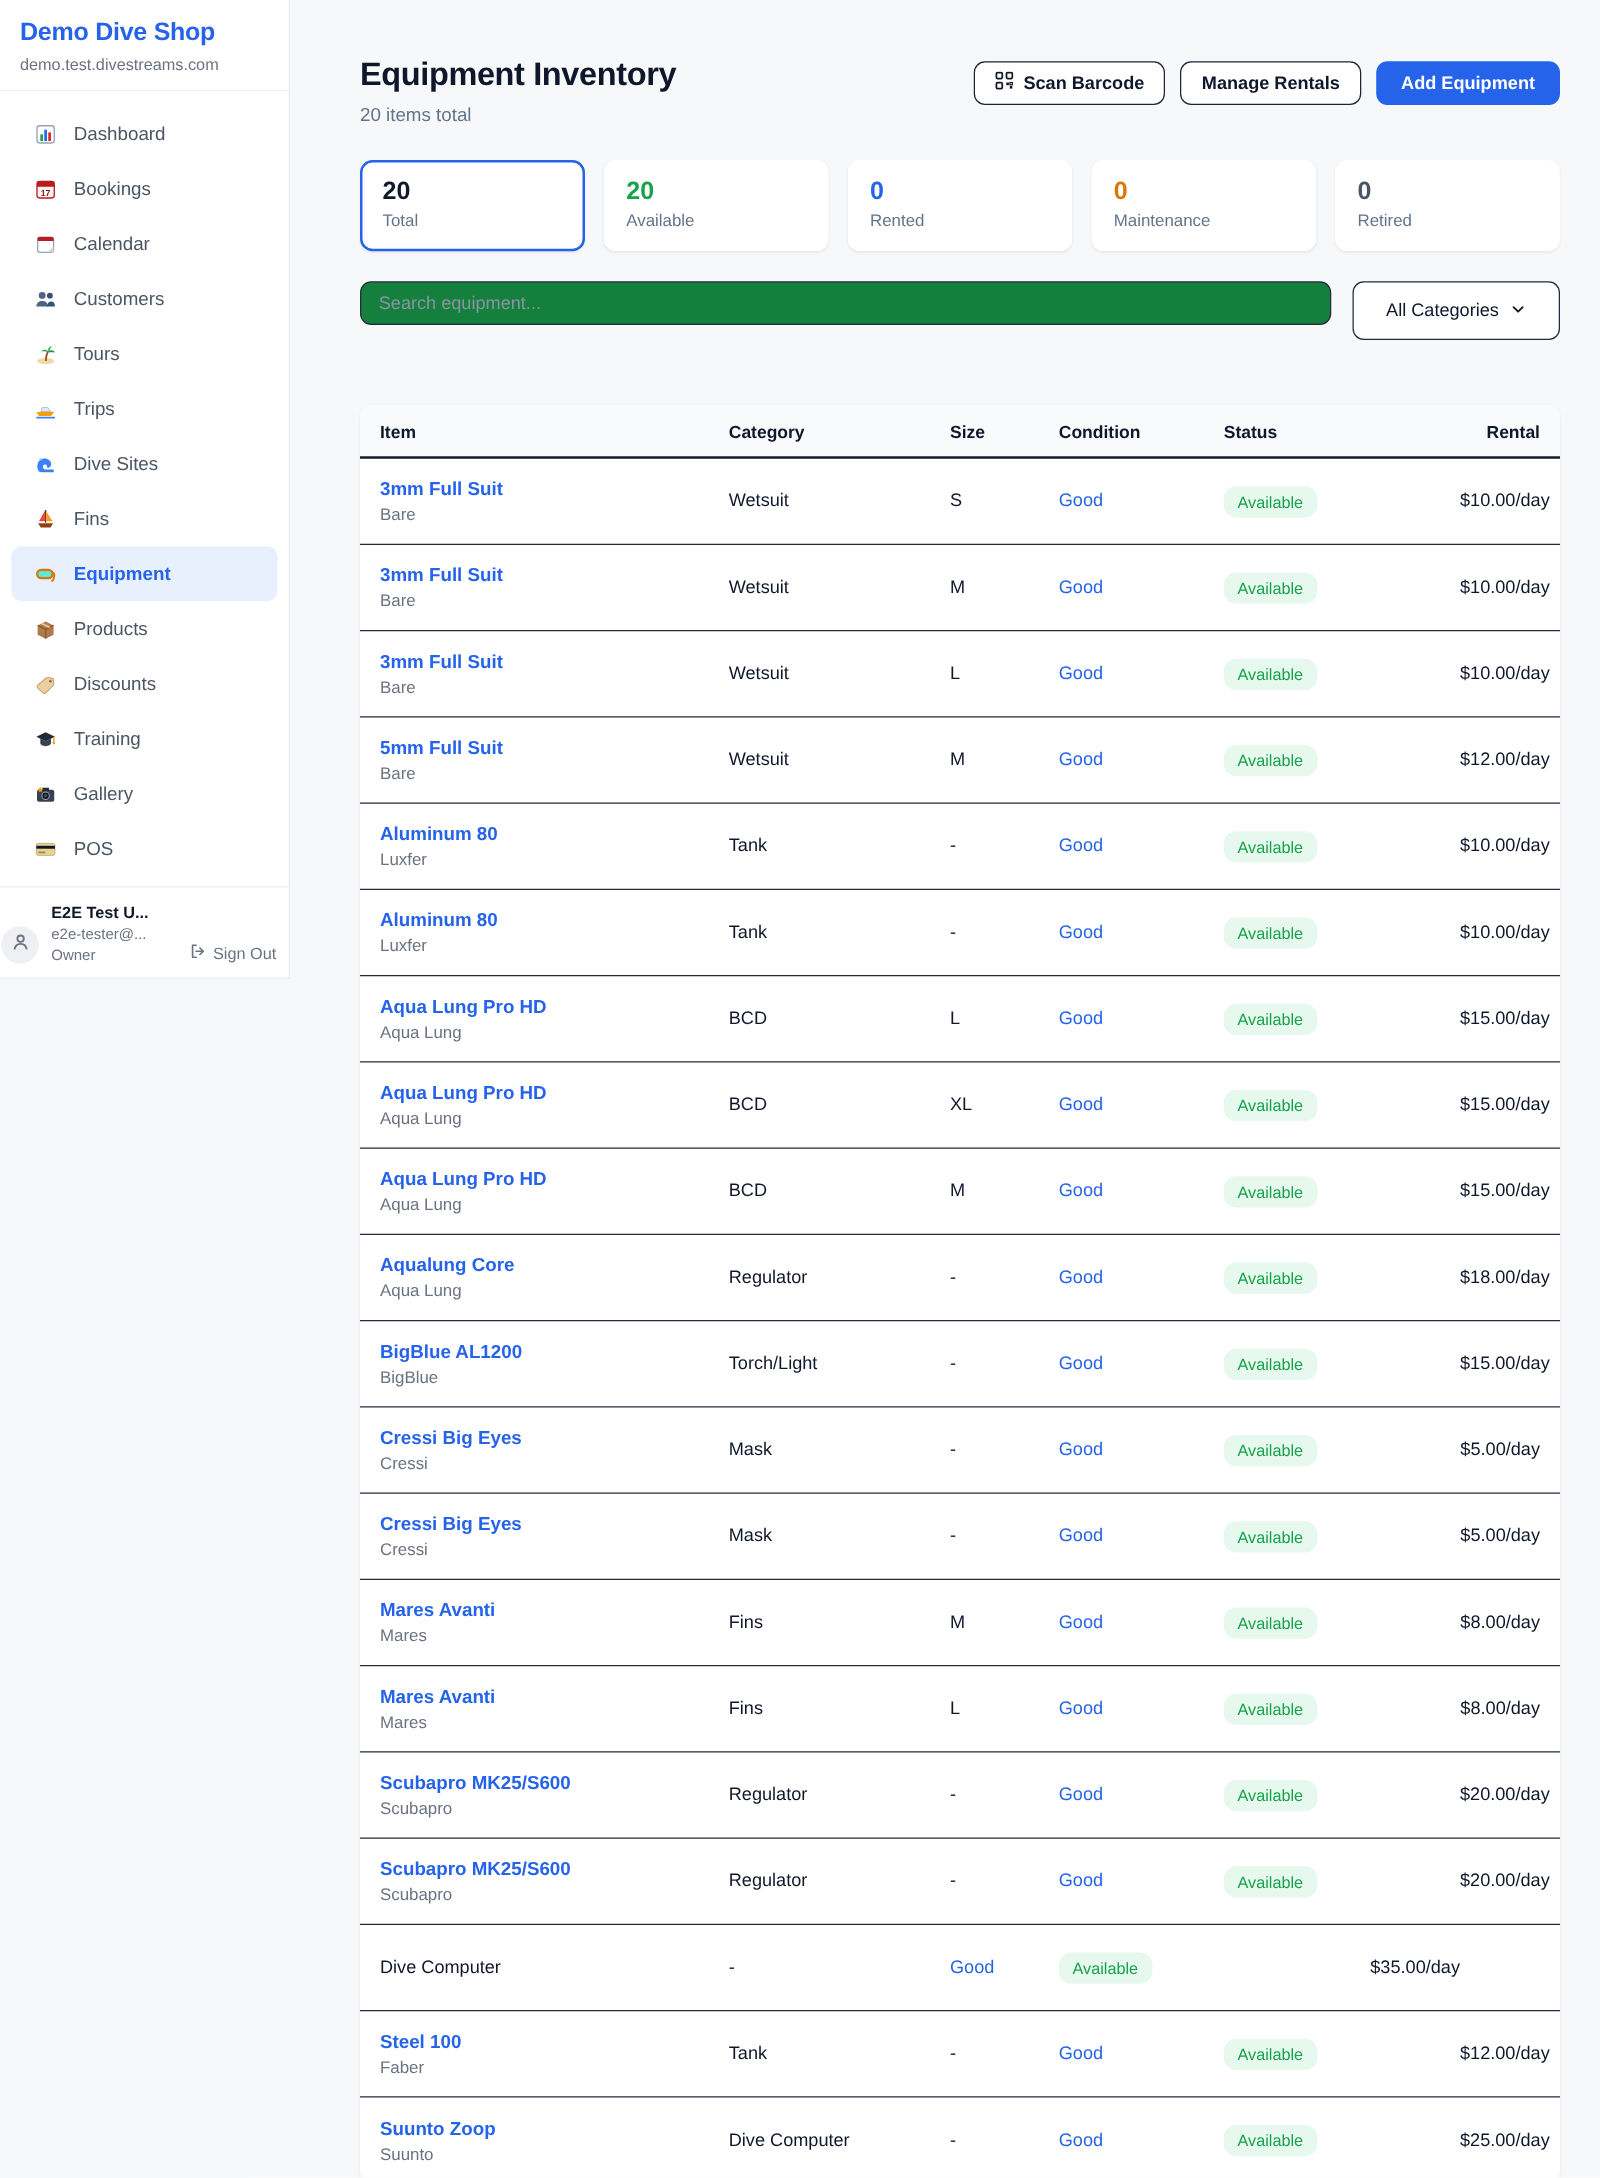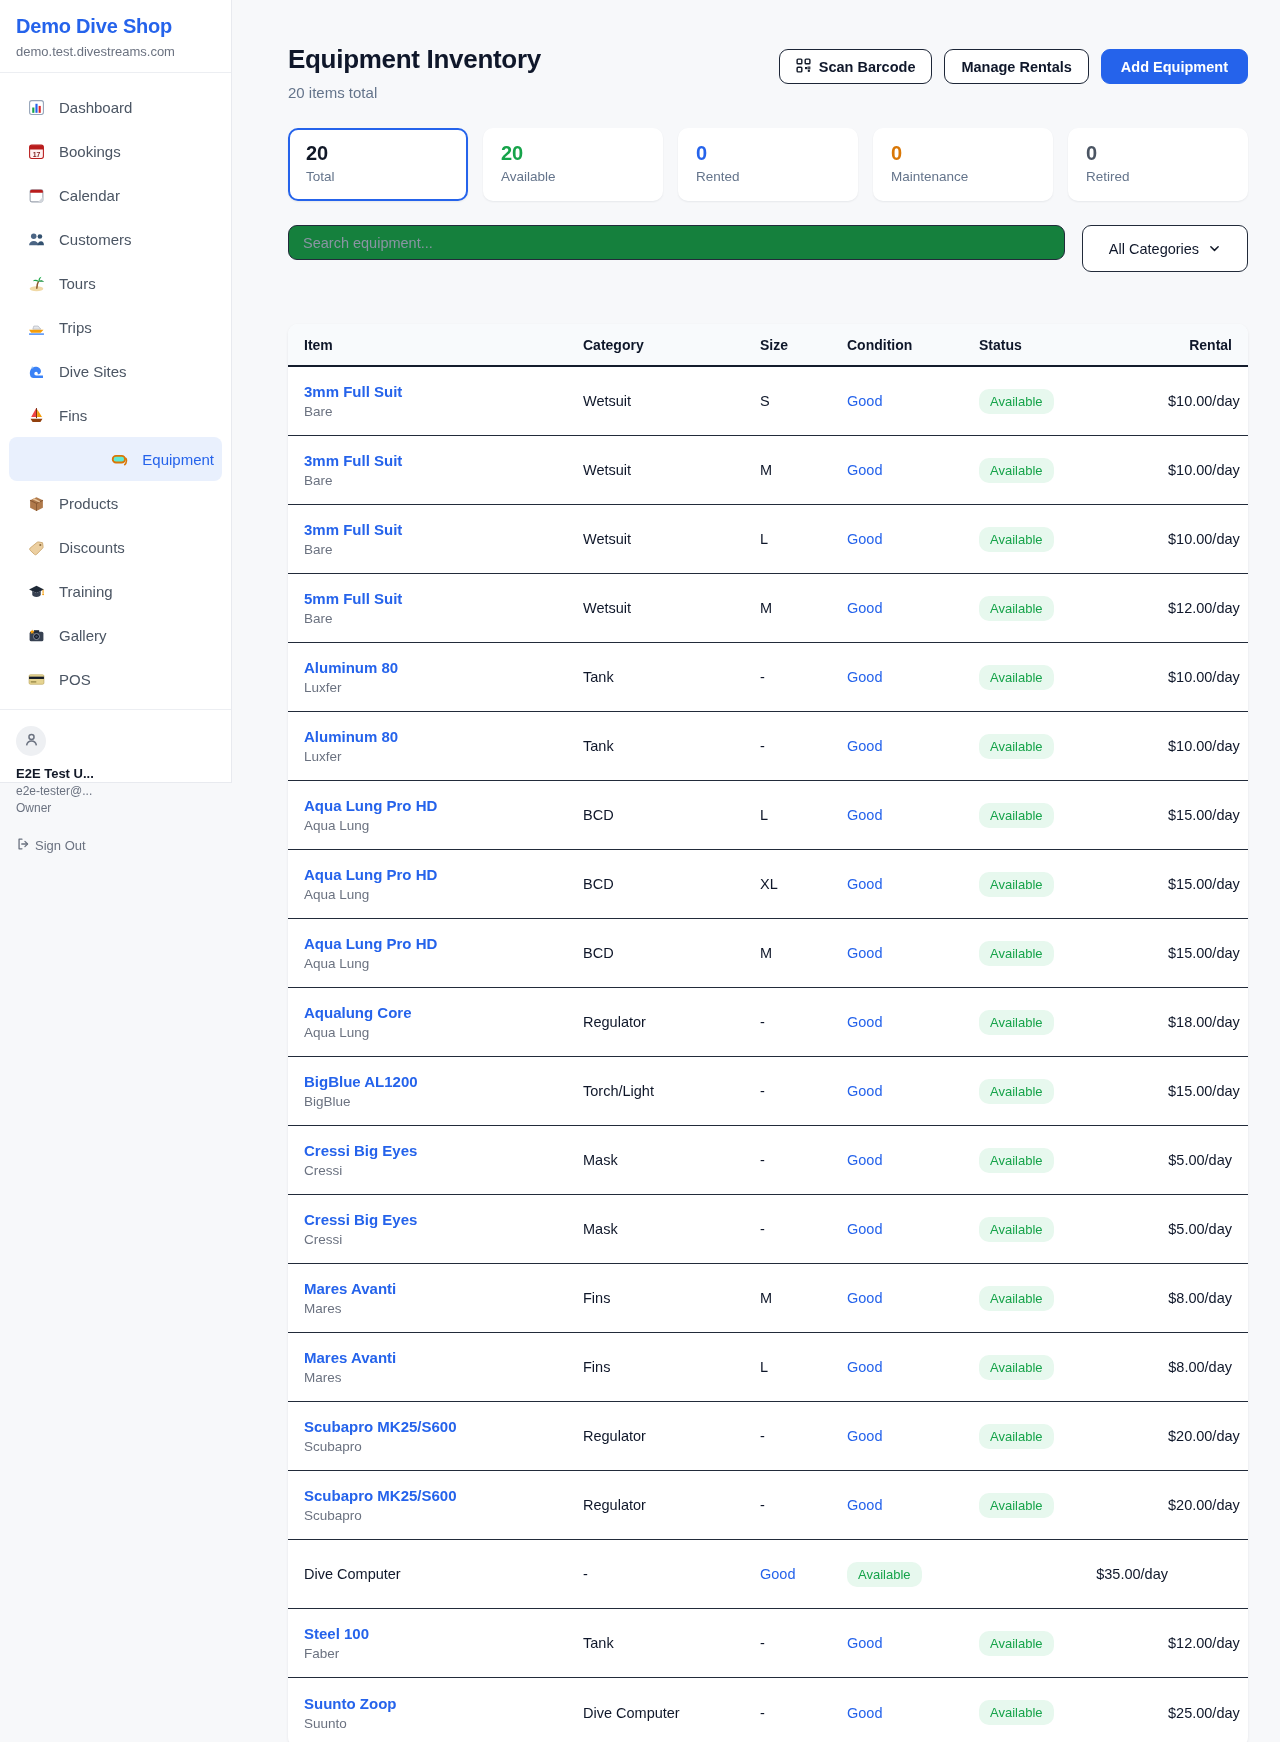--- a/index.html
+++ b/index.html
@@ -16,24 +16,24 @@
   }
   .logo-wrap { padding:15px 16px 13px; }
   .logo { font-size:20px; font-weight:800; color:#2563eb; letter-spacing:-0.2px; }
   .domain { font-size:13px; color:#6b7280; margin-top:6px; }
   .side-divider { height:1px; background:#eceef2; }
   .nav { padding:12px 9px 8px; }
   .nav-item {
     display:flex; align-items:center; gap:14px; height:44px;
     padding:0 8px 0 19px; border-radius:8px; color:#4b5563; font-size:15px; cursor:pointer;
   }
-  .nav-item.active { background:#e9f0fd; color:#2563eb; font-weight:400;justify-content:flex-end; }
+  .nav-item.active { background:#e9f0fd; color:#2563eb; font-weight:700; }
   .nav-icon { width:17px; height:17px; display:inline-flex; flex:none; }
   .nav-icon svg { width:17px; height:17px; }
-  .user-row { display:flex; align-items:flex-start; padding:12px 10px 0 16px; gap:10px;flex-direction:column; }
+  .user-row { display:flex; align-items:flex-end; padding:12px 10px 0 1px; gap:10px; }
   .avatar {
     width:30px; height:30px; border-radius:50%; background:#eef0f3; flex:none;
     display:flex; align-items:center; justify-content:center; margin-top:4px;
   }
   .avatar svg { width:17px; height:17px; }
   .user-meta { flex:1; min-width:0; }
   .user-name { font-size:13px; font-weight:700; color:#111827; white-space:nowrap; }
   .user-email { font-size:12px; color:#6b7280; margin-top:3px; white-space:nowrap; }
   .user-role { font-size:12px; color:#6b7280; margin-top:3px; }
   .signout { display:flex; align-items:center; gap:5px; color:#6b7280; font-size:13px; white-space:nowrap; margin-top:12px; cursor:pointer; }

